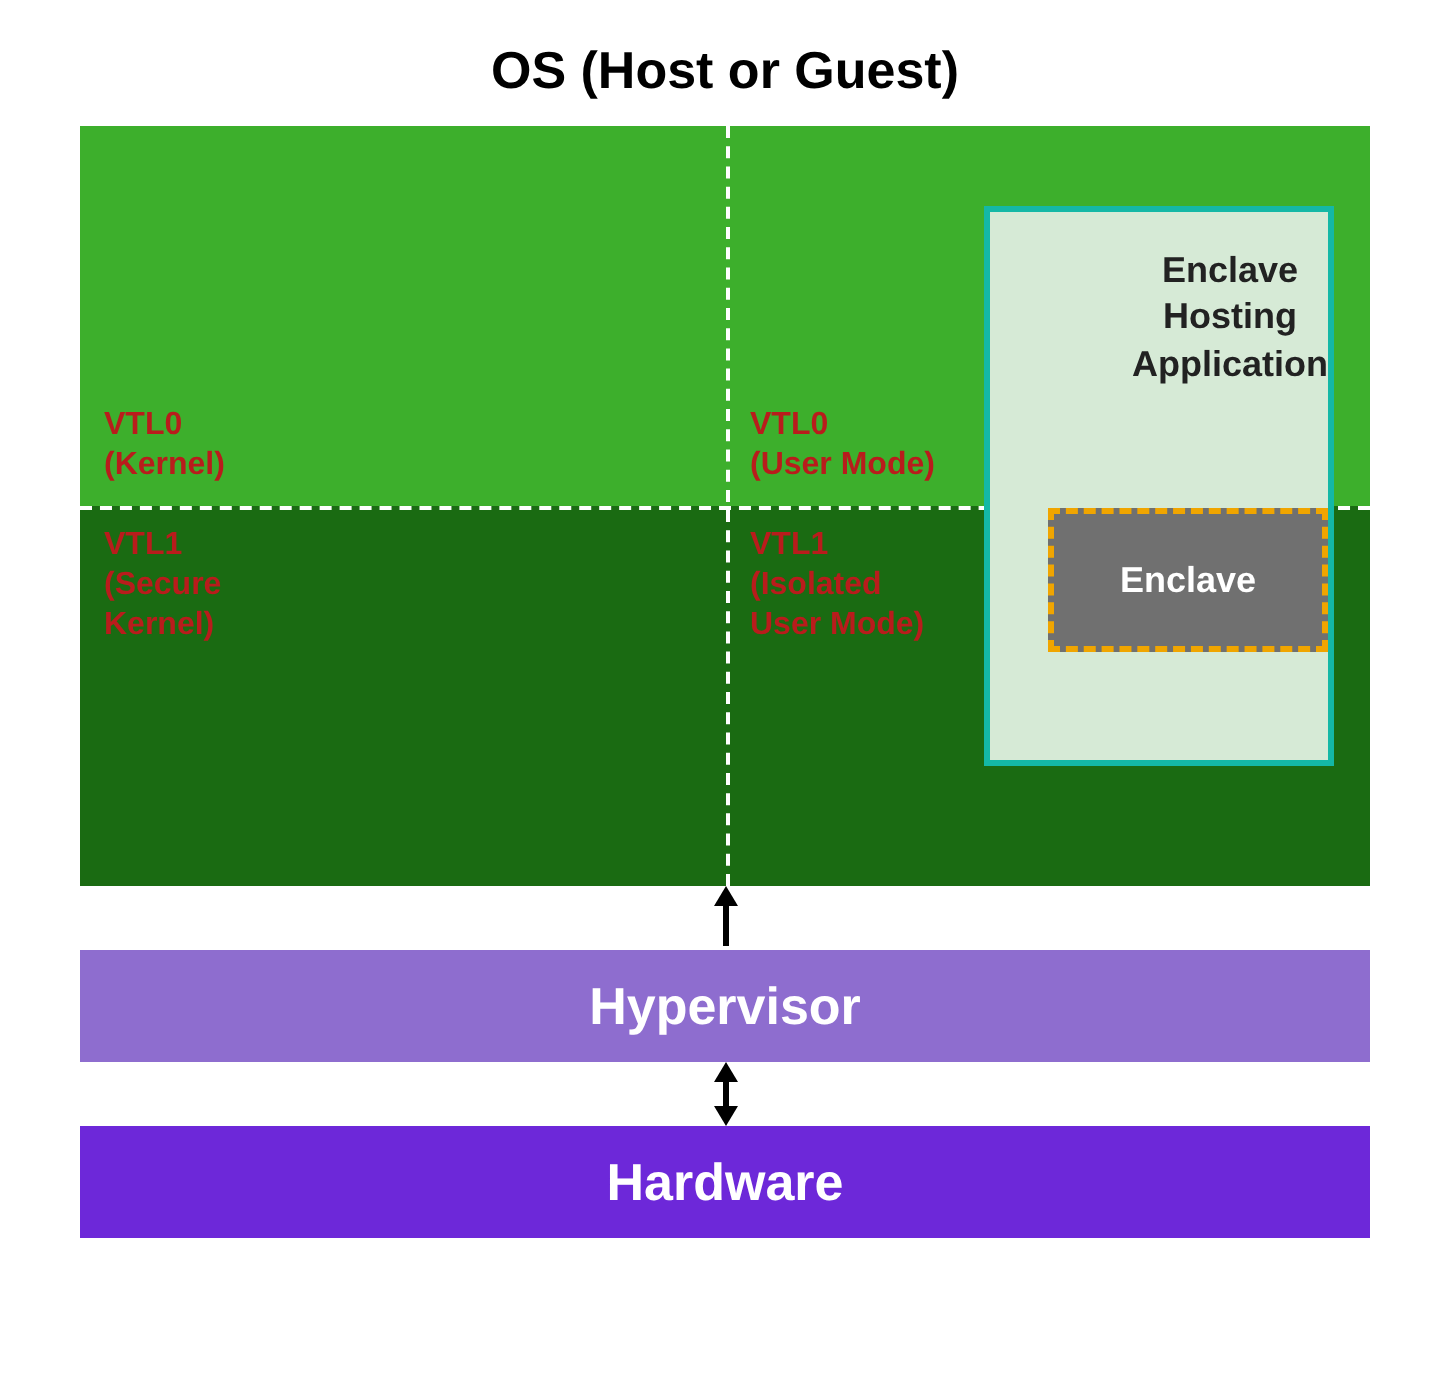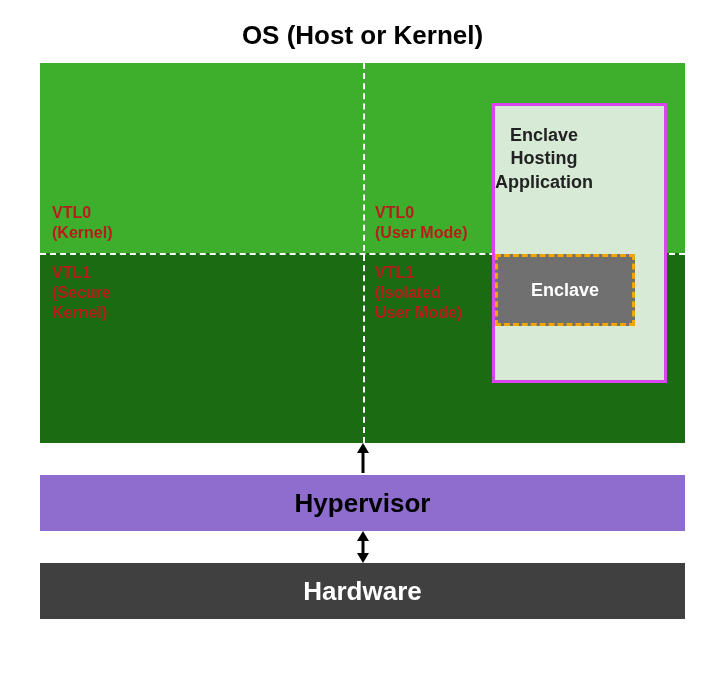--- a/index.html
+++ b/index.html
@@ -71,25 +71,25 @@
     .q2 { top: 140px; left: 335px; } 
     .q3 { top: 200px; left: 12px; } 
     .q4 { top: 200px; left: 335px; } 
     .enclave-app {
       position: absolute;
       top: 40px;
       right: 18px;
       width: 175px;
       height: 280px;
       background: #d6ead6;
-      border: 3px solid #d946ef;
+      border: 3px solid #14b8a6;
       z-index: 4;
       display: flex;
       flex-direction: column;
-      align-items: flex-start;
+      align-items: flex-end;
       padding-top: 18px;
     }
     .enclave-app-label {
       text-align: center;
       font-weight: bold;
       font-size: 18px;
       color: #222;
       line-height: 1.3;
     }
     .enclave-inner {
@@ -112,40 +112,40 @@
       width: 100%;
       height: 32px;
     }
     .hypervisor {
       width: 100%;
       height: 56px;
       background: #8e6dcf;
       display: flex;
       align-items: center;
       justify-content: center;
-      color: #000000;
+      color: #ffffff;
       font-weight: bold;
       font-size: 26px;
     }
     .hardware {
       width: 100%;
       height: 56px;
-      background: #404040;
+      background: #6d28d9;
       display: flex;
       align-items: center;
       justify-content: center;
       color: #fff;
       font-weight: bold;
       font-size: 26px;
     }
   </style>
 </head>
 <body>
 
-<div class="title">OS (Host or Kernel)</div>
+<div class="title">OS (Host or Guest)</div>
 
 <div class="os-box">
   <div class="top-half"></div>
   <div class="bottom-half"></div>
   <div class="h-divider"></div>
   <div class="v-divider"></div>
 
   <div class="quad-label q1">VTL0<br>(Kernel)</div>
   <div class="quad-label q2">VTL0<br>(User Mode)</div>
   <div class="quad-label q3">VTL1<br>(Secure<br>Kernel)</div>

